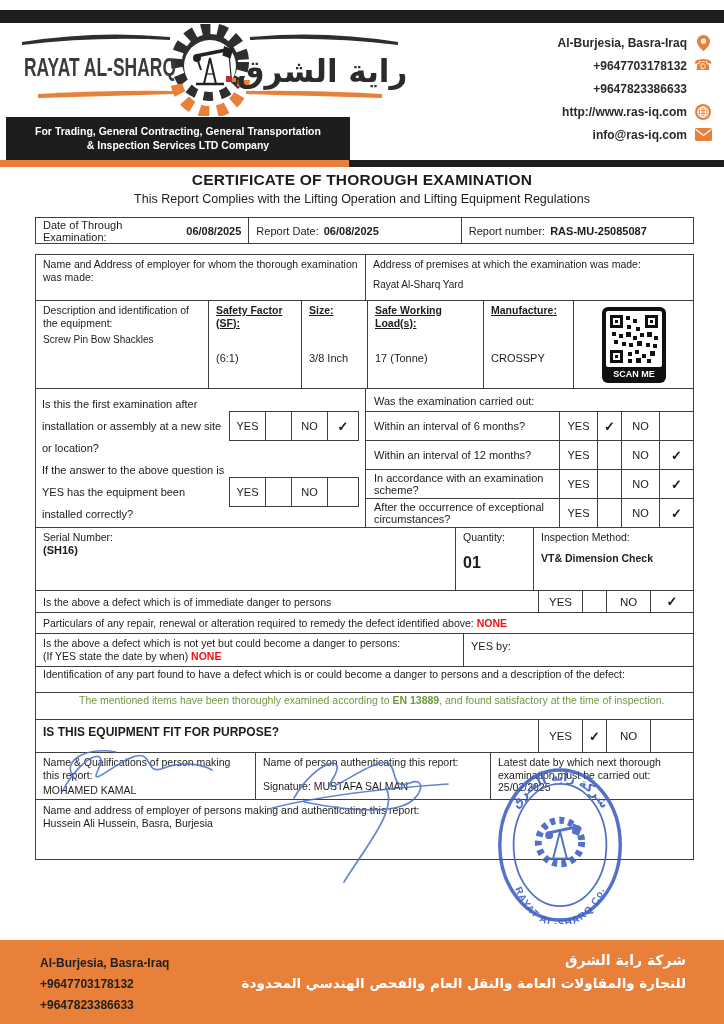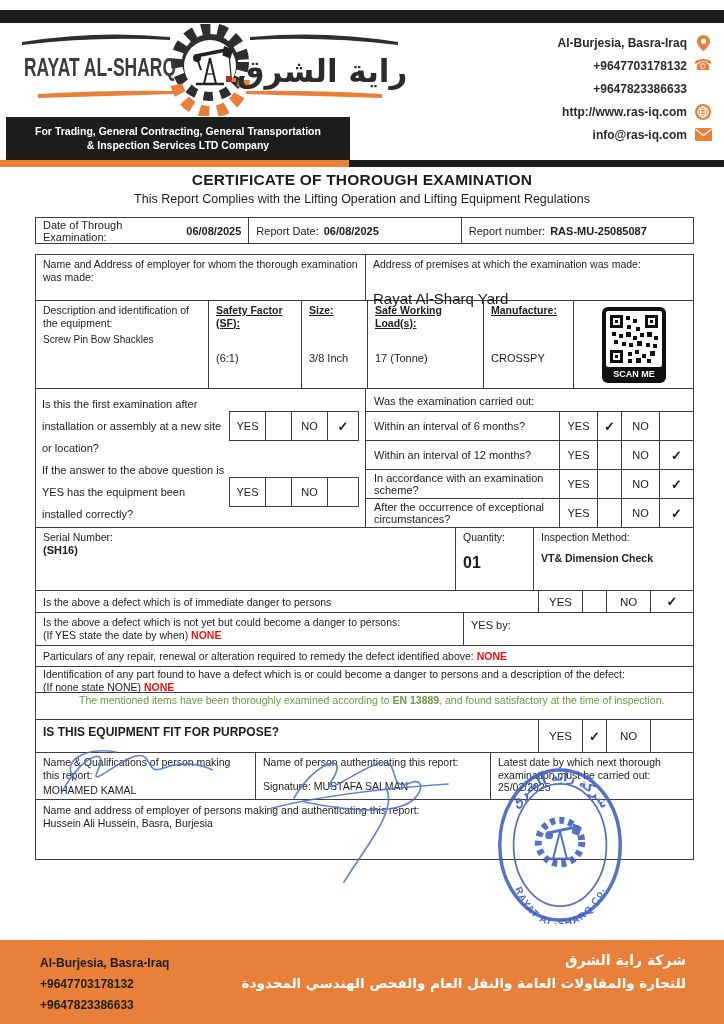--- a/index.html
+++ b/index.html
@@ -38,21 +38,21 @@
   .row:last-child{border-bottom:none;}
   .cell{padding:3px 7px;border-right:1px solid var(--line);}
   .cell.last{border-right:none;}
   .lbl{font-size:10.5px;line-height:12.5px;}
   .head-u{font-weight:bold;text-decoration:underline;}
   .red{color:var(--red);font-weight:bold;}
   .green-note{color:var(--green);}
   .green-note b{font-weight:bold;margin-top:48px;}
   
   .v-emp{font-size:12px;margin-top:5px;}
-  .v-prem{font-size:15px;margin-top:19px;}
+  .v-prem{font-size:10px;margin-top:8px;}
   
   .lblbox{height:30px;}
   .v-eq{font-size:10px;}
   .v-sm{font-size:11px;margin-top:18px;}
   .qr-wrap{display:flex;align-items:center;justify-content:center;height:100%;}
   
   .r3-left{width:330px;display:flex;flex-direction:column;padding:4px 6px;}
   .qblock{flex:1;display:flex;align-items:center;gap:4px;}
   .qtext{flex:1;font-size:11px;line-height:22px;}
   .strip{display:flex;border:1px solid var(--line);height:30px;font-size:11px;}
@@ -365,47 +365,43 @@
   <div class="row" style="height:22px">
     <div class="flex-lbl">Is the above a defect which is of immediate danger to persons</div>
     <div class="inline-strip">
       <div class="iw1">YES</div>
       <div class="iw2 chk"></div>
       <div class="iw3">NO</div>
       <div class="iw4 chk">✓</div>
     </div>
   </div>
 
+  <div class="row" style="height:21px;align-items:center">
+    <div class="cell last" style="flex:1;padding-top:0;padding-bottom:0">
+      <span class="lbl">Particulars of any repair, renewal or alteration required to remedy the defect identified above:</span>
+      <span class="red">NONE</span>
+    </div>
+  </div>
+
   <div class="row" style="height:33px">
     <div class="cell" style="flex:1;border-right:1px solid var(--line)">
       <div class="lbl">Is the above a defect which is not yet but could become a danger to persons:</div>
       <div class="lbl">
         <span>(If YES state the date by when)</span>
         <span class="red">NONE</span>
       </div>
     </div>
     <div class="cell last" style="width:229px;padding-top:6px">
       <span style="font-size:11px">YES by:</span>
     </div>
   </div>
 
-  <div class="row" style="height:21px;align-items:center">
-    <div class="cell last" style="flex:1;padding-top:0;padding-bottom:0">
-      <span class="lbl">Particulars of any repair, renewal or alteration required to remedy the defect identified above:</span>
-      <span class="red">NONE</span>
-    </div>
-  </div>
-
   <div class="row" style="height:26px">
     <div class="cell last" style="flex:1;padding-top:1px">
       <div class="lbl">Identification of any part found to have a defect which is or could become a danger to persons and a description of the defect:</div>
-      <div class="lbl">
-        <span>(If none state NONE)</span>
-        <span class="red">NONE</span>
-      </div>
     </div>
   </div>
 
   <div class="row" style="height:27px">
     <div class="cell last" style="flex:1;padding-top:1px">
       <div class="lbl green-note" style="padding-left:36px">
         <span>The mentioned items have been thoroughly examined according to </span><b>EN 13889</b><span>, and found satisfactory at the time of inspection.</span>
       </div>
     </div>
   </div>

